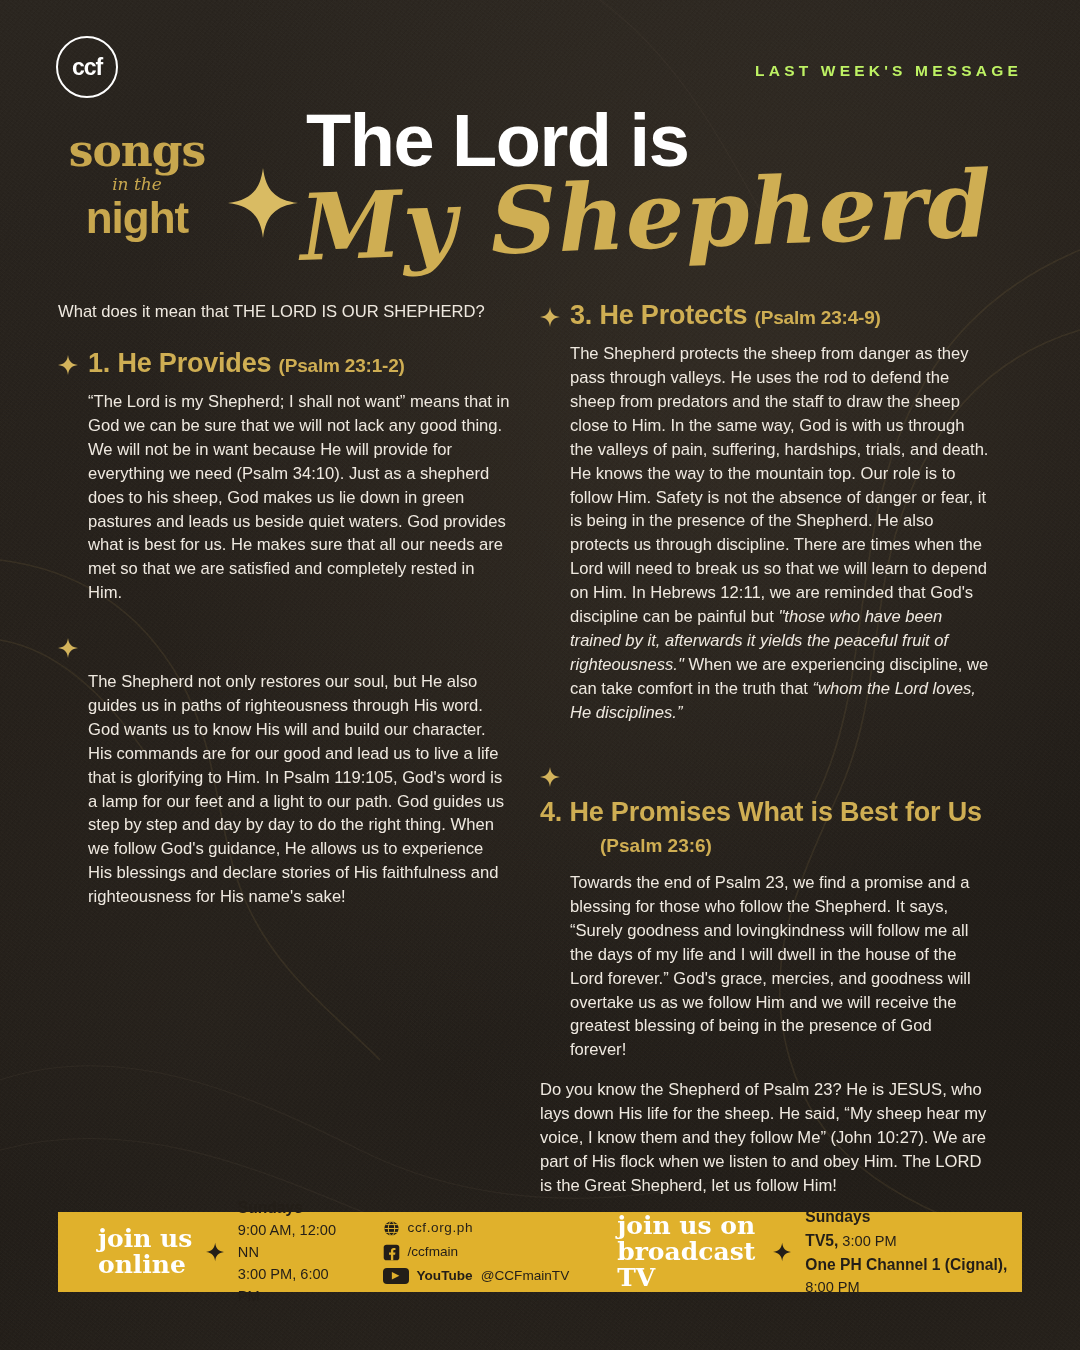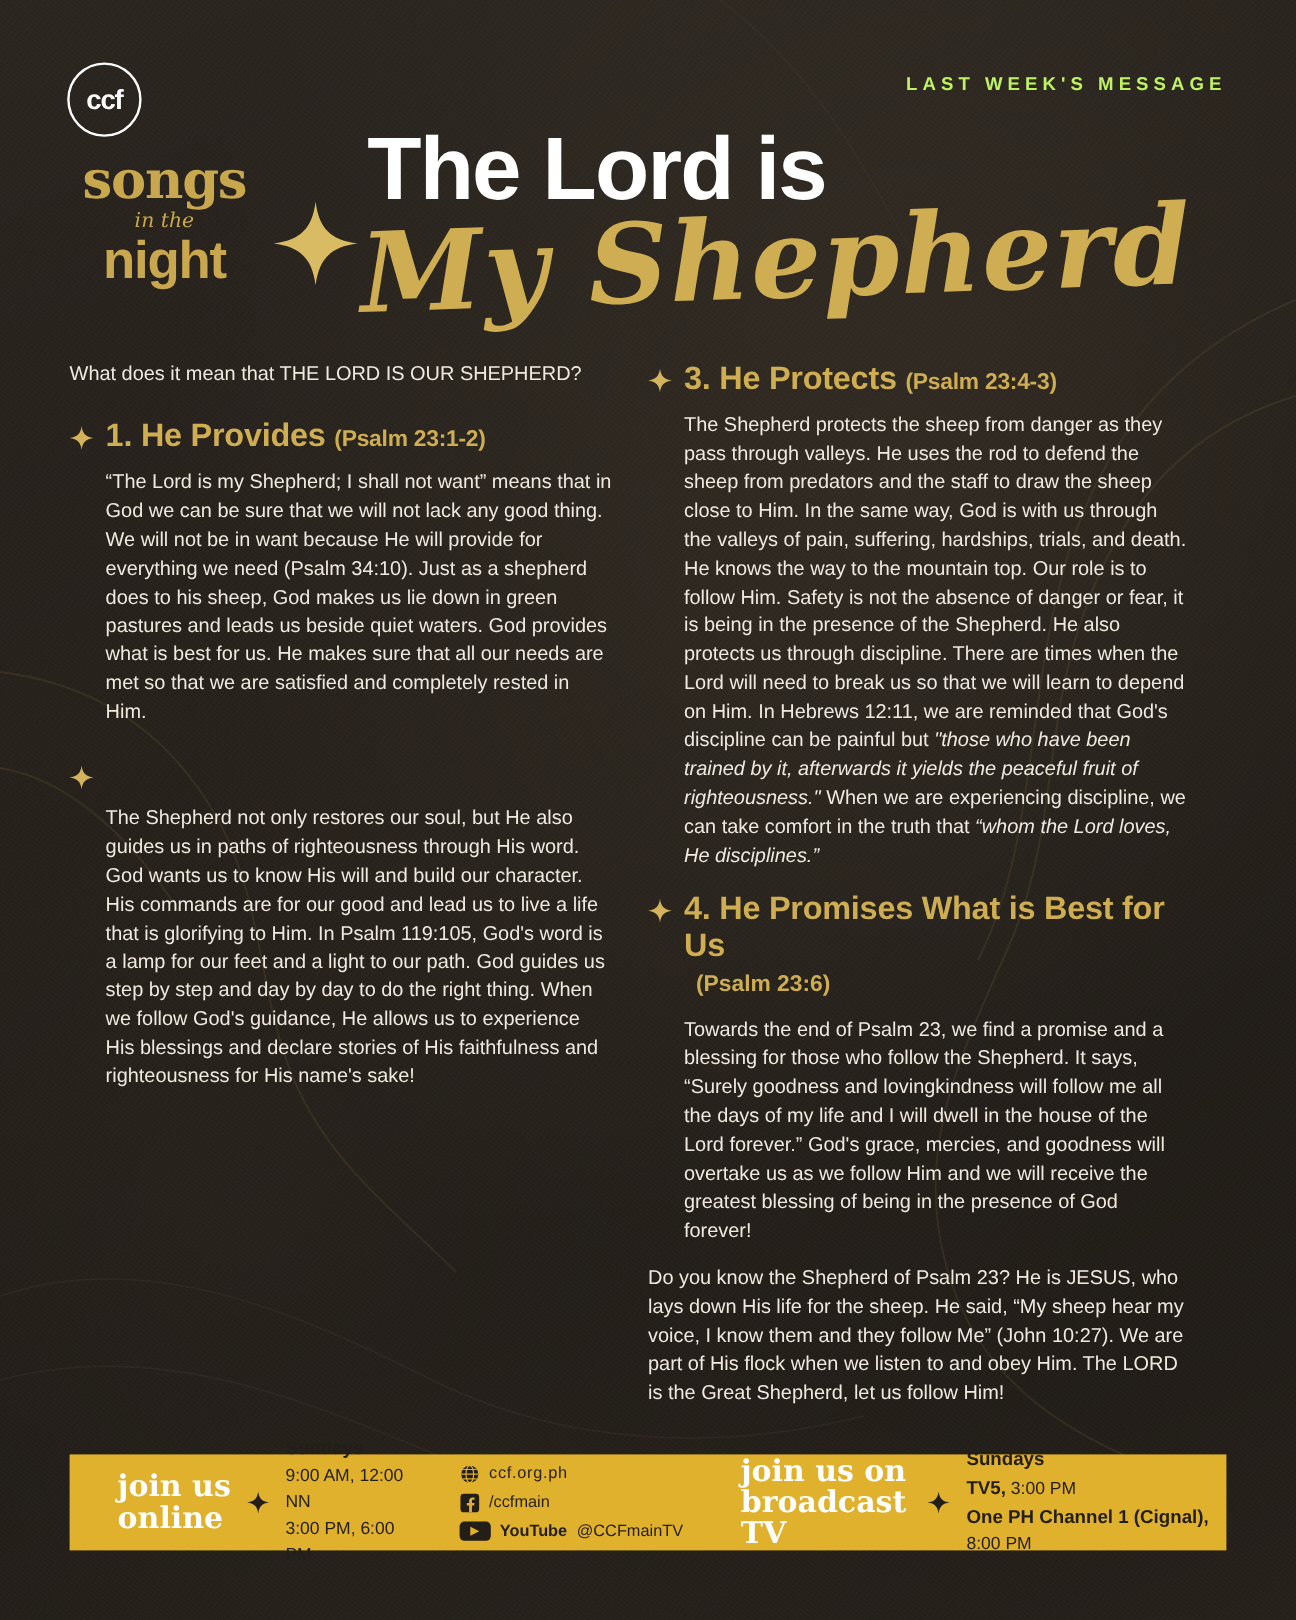--- a/index.html
+++ b/index.html
@@ -36,21 +36,21 @@
       repeating-linear-gradient(37deg, rgba(255,255,255,0.012) 0px, rgba(255,255,255,0.012) 1px, rgba(0,0,0,0) 1px, rgba(0,0,0,0) 3px),
       repeating-linear-gradient(-50deg, rgba(0,0,0,0.05) 0px, rgba(0,0,0,0.05) 1px, rgba(0,0,0,0) 1px, rgba(0,0,0,0) 4px);
     pointer-events: none;
   }
 
   .content { position: relative; }
 
   
   .logo {
     position: absolute;
-    left: 56px; top: 52px;
+    left: 56px; top: 36px;
     width: 58px; height: 58px;
     border: 2.5px solid #ffffff;
     border-radius: 50%;
     display: flex; align-items: center; justify-content: center;
     color: #ffffff;
     font-size: 23px;
     font-weight: bold;
     letter-spacing: -1px;
     font-family: "Liberation Sans", sans-serif;
   }
@@ -160,21 +160,21 @@
     line-height: 1.12;
   }
   .head .ref {
     font-size: 19px;
     font-weight: bold;
   }
   .head-sub-ref {
     color: #cfae53;
     font-size: 19px;
     font-weight: bold;
-    margin: -8px 0 12px 40px;
+    margin: -8px 0 12px 60px;
   }
   .first-head { margin-top: 0; }
   em { font-style: italic; }
 
   
   .footer {
     position: absolute;
     left: 58px; top: 1212px;
     width: 964px; height: 80px;
     background: #e0b12c;
@@ -274,26 +274,26 @@
   </div>
 
   <div class="col right">
 
     <div class="head first-head">
       <svg class="sp" viewBox="0 0 100 100">
         <path d="M50 0 C 54 32, 68 46, 100 50 C 68 54, 54 68, 50 100 C 46 68, 32 54, 0 50 C 32 46, 46 32, 50 0 Z" fill="currentColor"></path>
       </svg>
       <div class="txt">
         <span>3. He Protects</span>
-        <span class="ref">(Psalm 23:4-3)</span>
+        <span class="ref">(Psalm 23:4-9)</span>
       </div>
     </div>
     <p class="indent"><span>The Shepherd protects the sheep from danger as they pass through valleys. He uses the rod to defend the sheep from predators and the staff to draw the sheep close to Him. In the same way, God is with us through the valleys of pain, suffering, hardships, trials, and death. He knows the way to the mountain top. Our role is to follow Him. Safety is not the absence of danger or fear, it is being in the presence of the Shepherd. He also protects us through discipline. There are times when the Lord will need to break us so that we will learn to depend on Him. In Hebrews 12:11, we are reminded that God's discipline can be painful but </span><em>"those who have been trained by it, afterwards it yields the peaceful fruit of righteousness."</em><span> When we are experiencing discipline, we can take comfort in the truth that </span><em>“whom the Lord loves, He disciplines.”</em></p>
 
-    <div class="head" style="margin-top:18px;">
+    <div class="head" style="margin-top:36px;flex-direction:column;">
       <svg class="sp" viewBox="0 0 100 100">
         <path d="M50 0 C 54 32, 68 46, 100 50 C 68 54, 54 68, 50 100 C 46 68, 32 54, 0 50 C 32 46, 46 32, 50 0 Z" fill="currentColor"></path>
       </svg>
       <div class="txt">
         <span>4. He Promises What is Best for Us</span>
       </div>
     </div>
     <div class="head-sub-ref">(Psalm 23:6)</div>
     <p class="indent">Towards the end of Psalm 23, we find a promise and a blessing for those who follow the Shepherd. It says, “Surely goodness and lovingkindness will follow me all the days of my life and I will dwell in the house of the Lord forever.” God's grace, mercies, and goodness will overtake us as we follow Him and we will receive the greatest blessing of being in the presence of God forever!</p>
 

